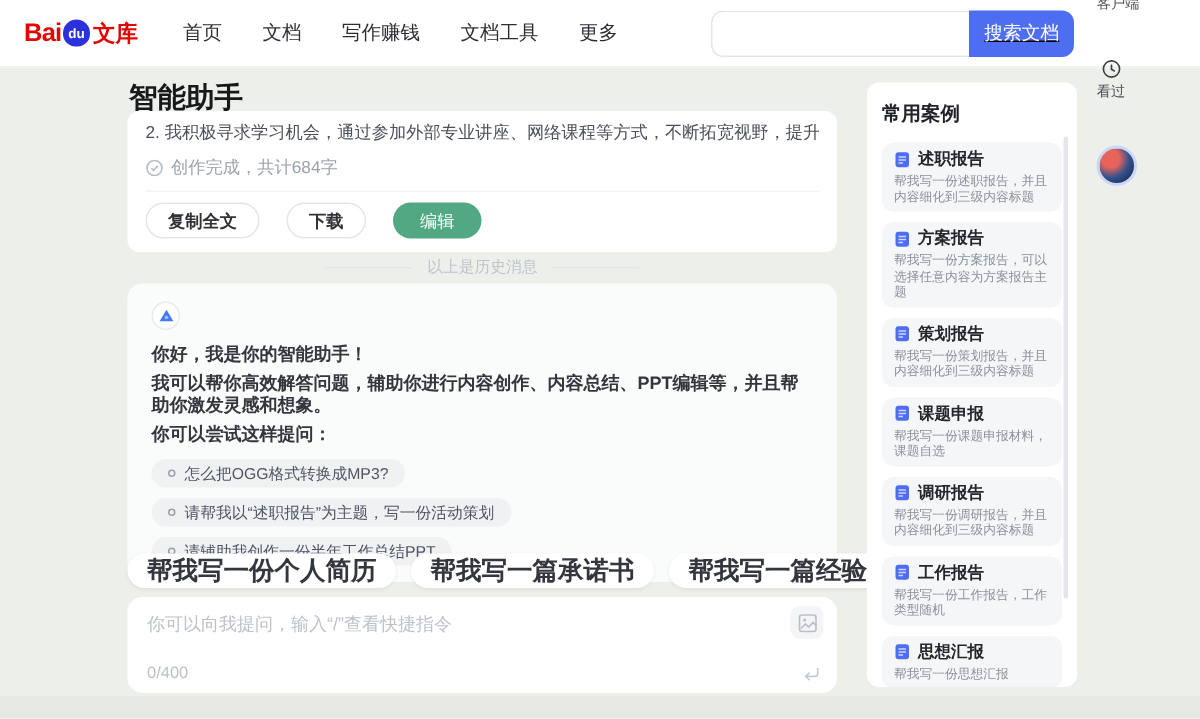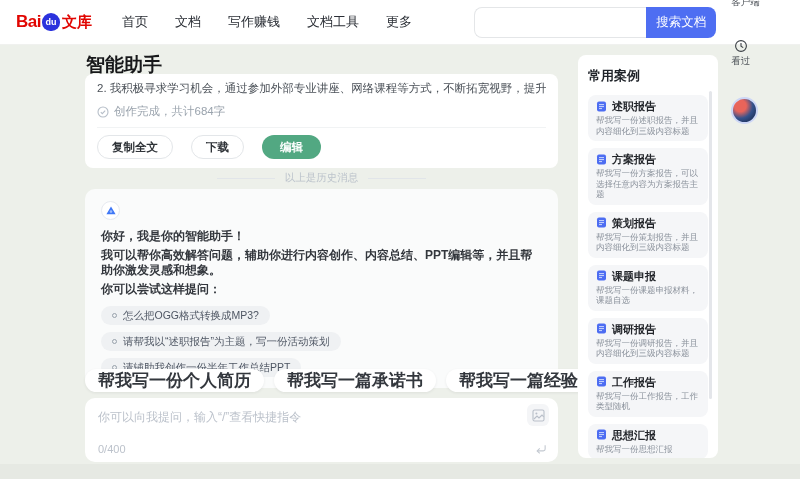--- a/index.html
+++ b/index.html
@@ -10,21 +10,21 @@
   .nav { position:absolute; top:0; left:0; right:0; height:45px; background:#fff;
          border-bottom:1px solid #f0f1ef; display:flex; align-items:center; padding:0 16px; z-index:5; }
   .logo { display:flex; align-items:center; gap:1px; cursor:pointer; }
   .logo .bai { font-weight:800; font-size:17px; color:#e10602; letter-spacing:-0.5px; }
   .paw { width:18px; height:18px; border-radius:50% 50% 46% 46%; background:#2b32dd; color:#fff;
          font-size:9px; font-weight:700; display:flex; align-items:center; justify-content:center; }
   .logo .wenku { font-weight:800; font-size:15px; color:#e10602; margin-left:1px; }
   .menu { display:flex; gap:27px; margin-left:30px; font-size:13px; color:#2a2e35; }
   .menu span { cursor:pointer; }
   .spacer { flex:1; }
-  .search { display:flex; height:31px; }
+  .search { display:flex; height:31px;text-decoration:underline; }
   .search input { width:172px; border:1px solid #e4e6e8; border-right:none; border-radius:8px 0 0 8px;
                   padding:0 10px; font-size:12px; outline:none; color:#333; }
   .search button { width:70px; background:#4e6ef2; color:#fff; border:none; border-radius:0 8px 8px 0;
                    font-size:12.5px; cursor:pointer; }
   .nav-right { display:flex; align-items:flex-start; gap:29px; margin-left:15px;flex-direction:column; }
   .icol { display:flex; flex-direction:column; align-items:center; gap:2px; font-size:9.5px; color:#4e5359; cursor:pointer; }
   .icol .ico { height:15px; display:flex; align-items:center; }
   .promo-label { color:#e23c39; font-weight:700; }
   .avatar { width:27px; height:27px; border-radius:50%; border:2px solid #ccd6f6; cursor:pointer;
             background:radial-gradient(circle at 32% 30%, #e8645a 0 26%, #35528c 55%, #101f3f 100%); }
@@ -32,21 +32,21 @@
   
   .page-title { position:absolute; left:86px; top:52px; font-size:19px; font-weight:700; color:#17181a; }
 
   .history-card { position:absolute; left:85px; top:74px; width:473px; background:#fff; border-radius:8px;
                   padding:7px 12px 9px; }
   .truncated { font-size:11.5px; color:#4b5158; white-space:nowrap; overflow:hidden; }
   .status-row { display:flex; align-items:center; gap:5px; margin-top:8px; font-size:11.5px; color:#9aa3ad;
                 padding-bottom:8px; border-bottom:1px solid #f1f3f4; }
   .actions { display:flex; gap:18px; margin-top:7px; }
   .btn { height:24px; padding:0 14px; border-radius:13px; font-size:11.5px; display:flex; align-items:center;
-         cursor:pointer;font-weight:bold; }
+         cursor:pointer; }
   .btn.ghost { background:#fff; border:1px solid #e3e6e9; color:#2f3338; font-weight:700; }
   .btn.primary { background:#52a882; border:none; color:#fff; padding:0 18px; }
 
   .history-divider { position:absolute; left:85px; top:171px; width:473px; display:flex; align-items:center;
                      justify-content:center; gap:10px; font-size:10.5px; color:#bdc4cc; }
   .dline { width:58px; height:1px; background:#e1e5e9; }
 
   .assistant-card { position:absolute; left:85px; top:189px; width:473px; background:#fafbfb; border-radius:10px;
                     padding:12px 16px 11px; }
   .ai-avatar { width:19px; height:19px; border-radius:50%; background:#fff; border:1px solid #e7eaf0;

